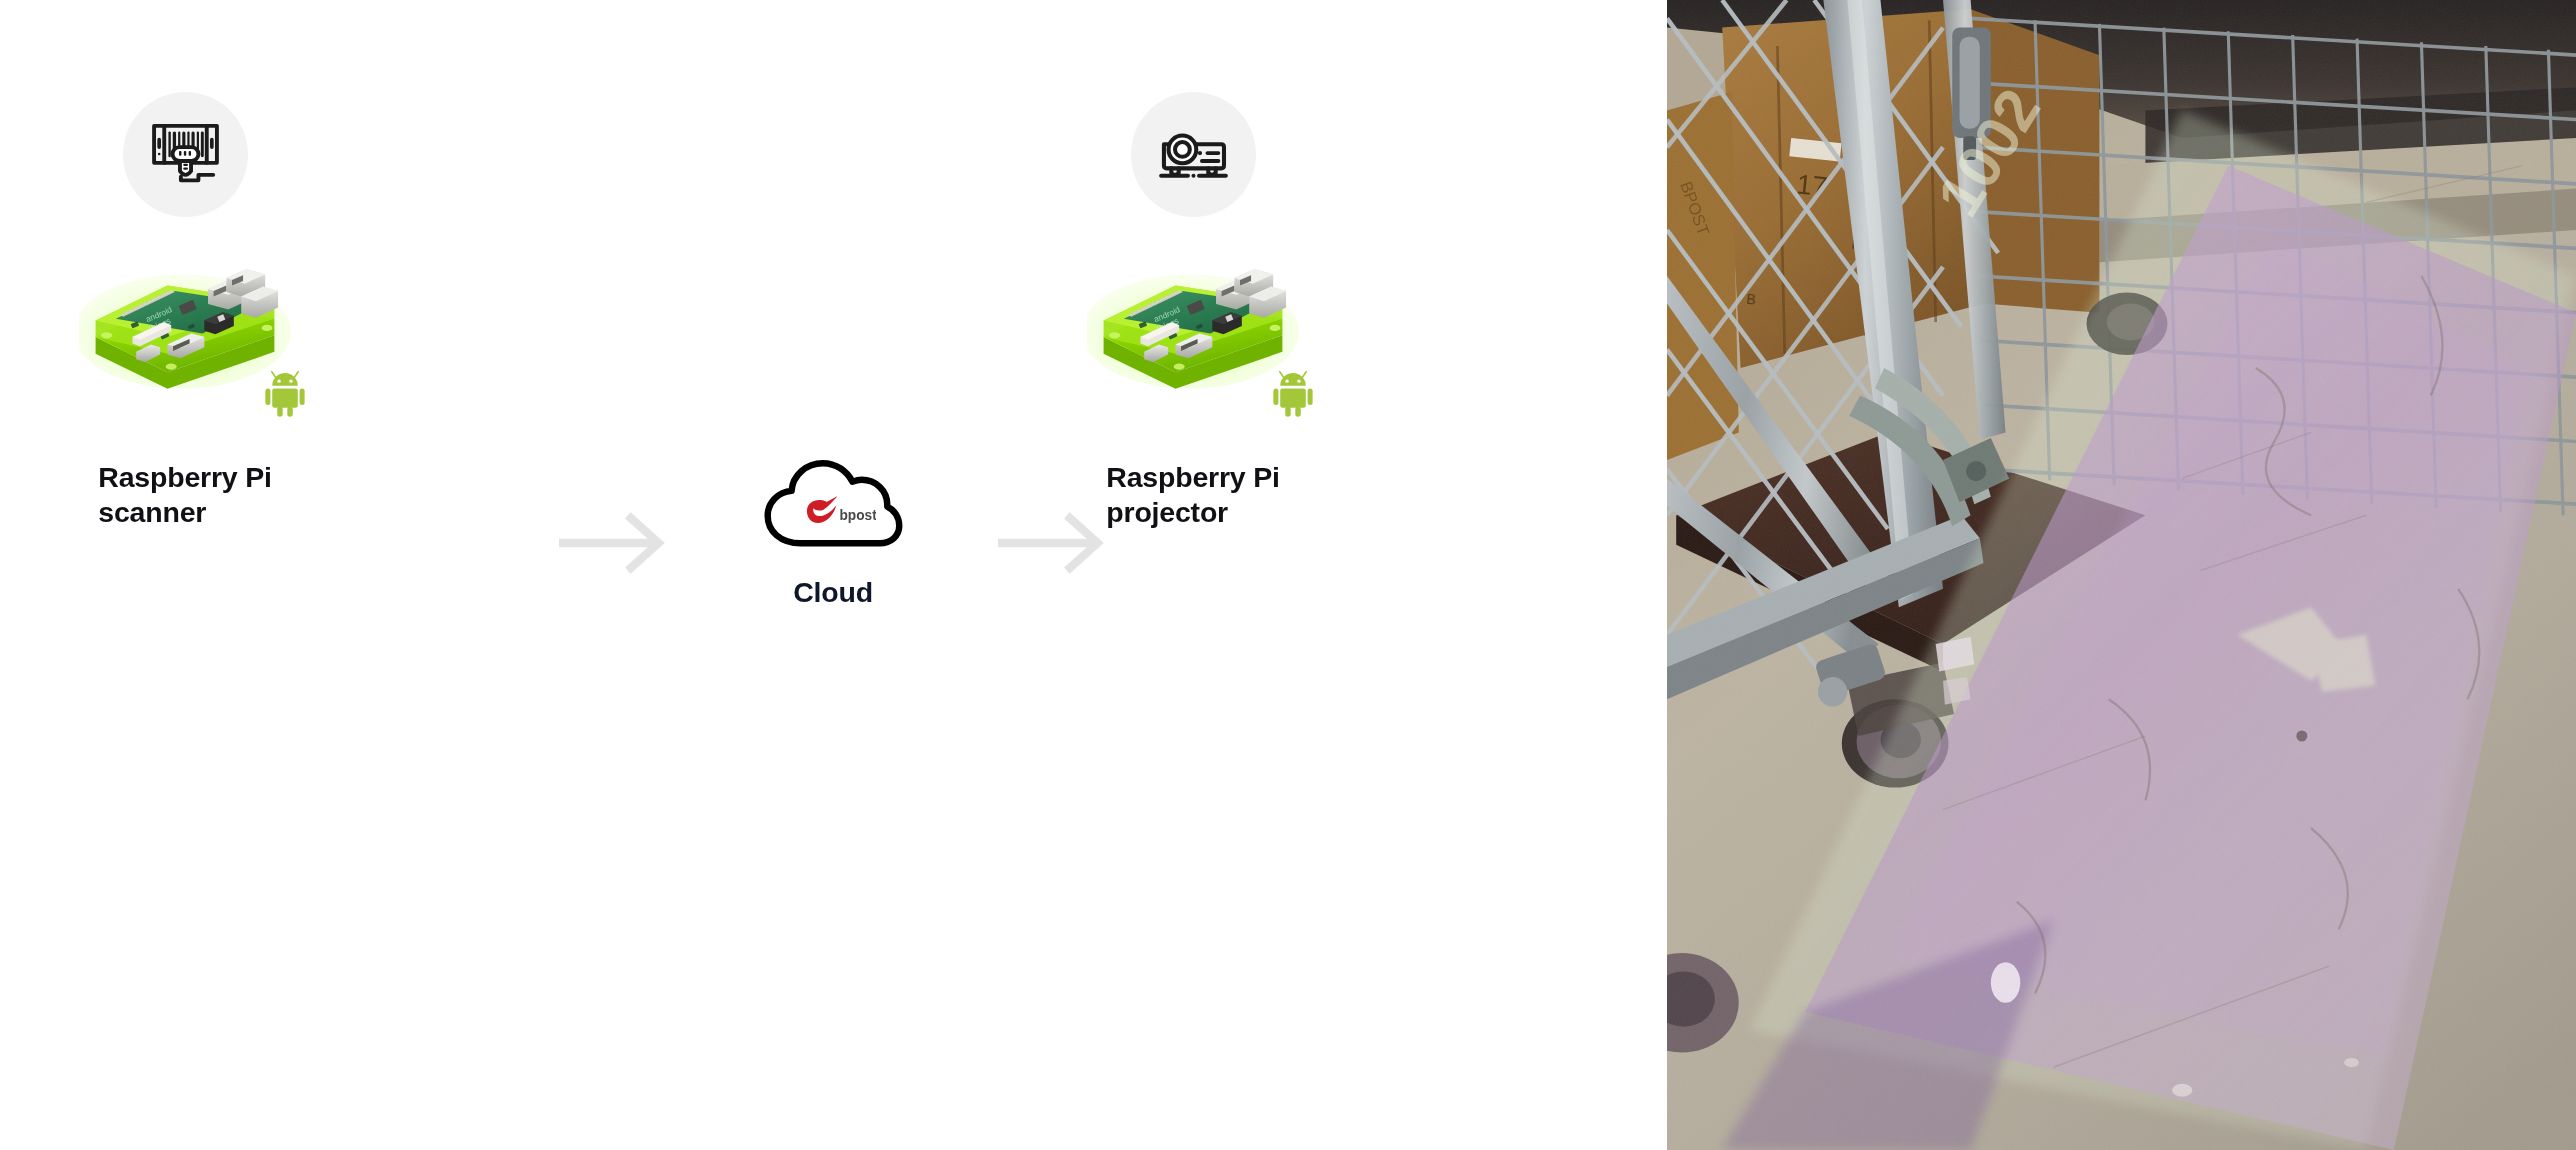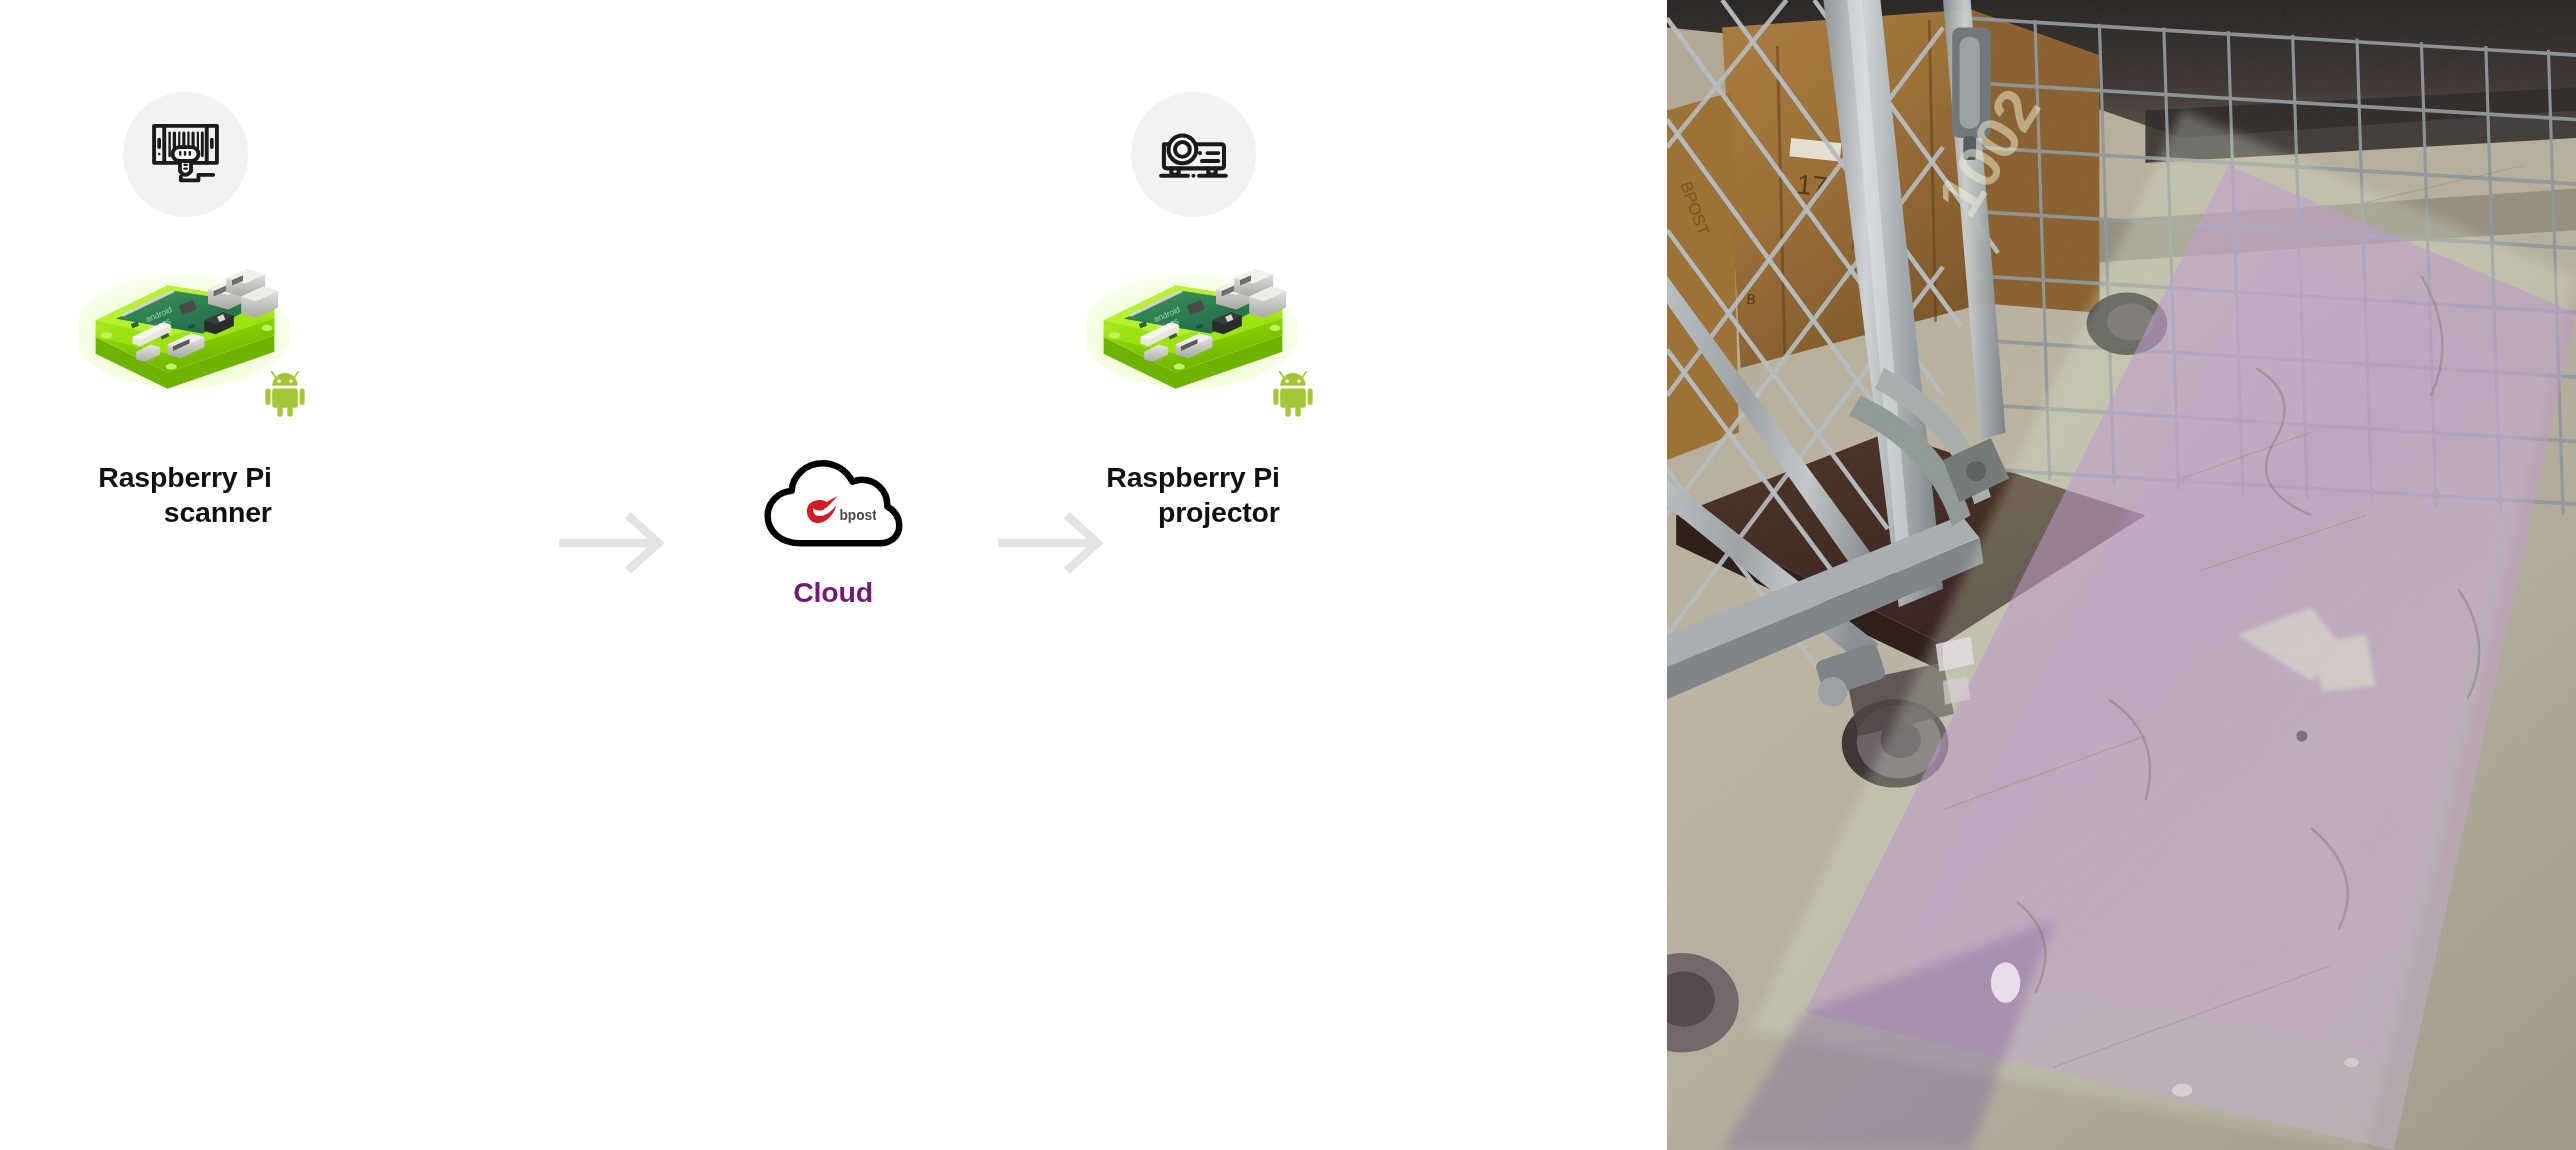--- a/index.html
+++ b/index.html
@@ -66,35 +66,35 @@
     width: 42px;
     height: 48px;
   }
 
   
   .node-caption {
     font-weight: bold;
     font-size: 28.5px;
     line-height: 1.22;
     color: #111115;
-    text-align: right;
+    text-align: left;
     letter-spacing: -0.2px;
     white-space: pre-line;
   }
 
   
   .cloud-wrap {
     position: relative;
     width: 138px;
     height: 88px;
   }
   .cloud-caption {
     font-weight: bold;
     font-size: 28.5px;
-    color: #701a75;
+    color: #0f172a;
     letter-spacing: -0.2px;
   }
 
   
   .arrow {
     position: absolute;
   }
 
   
   .photo-panel {

